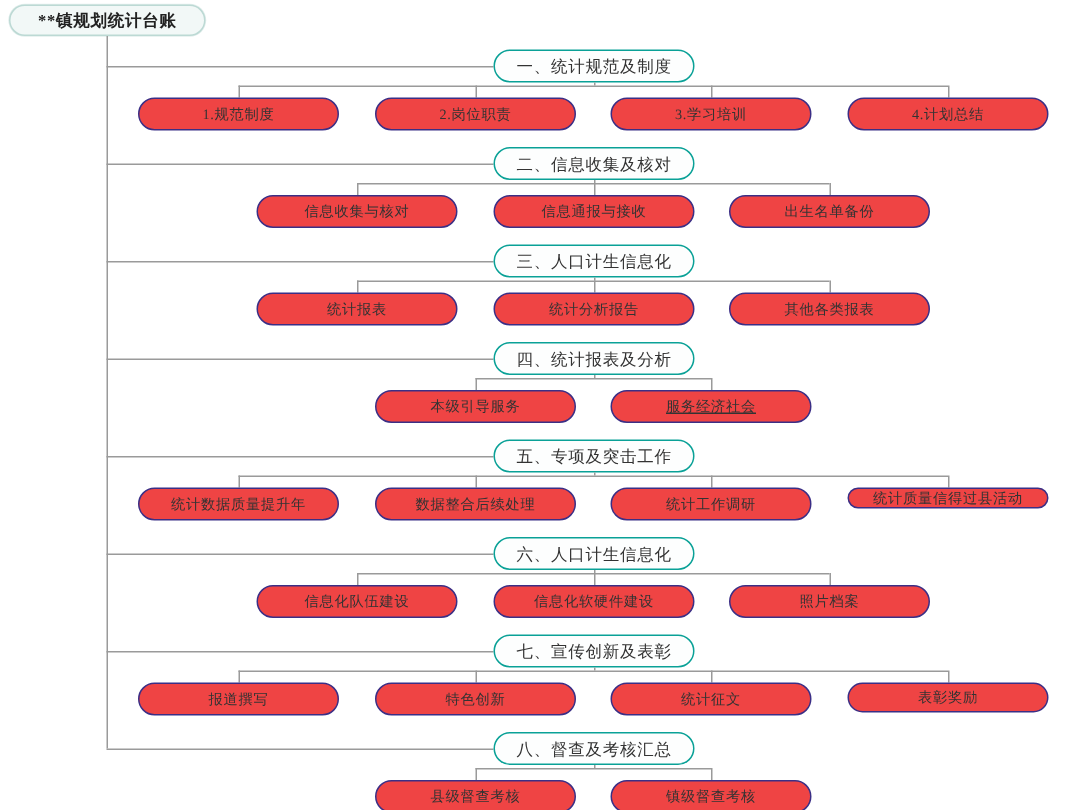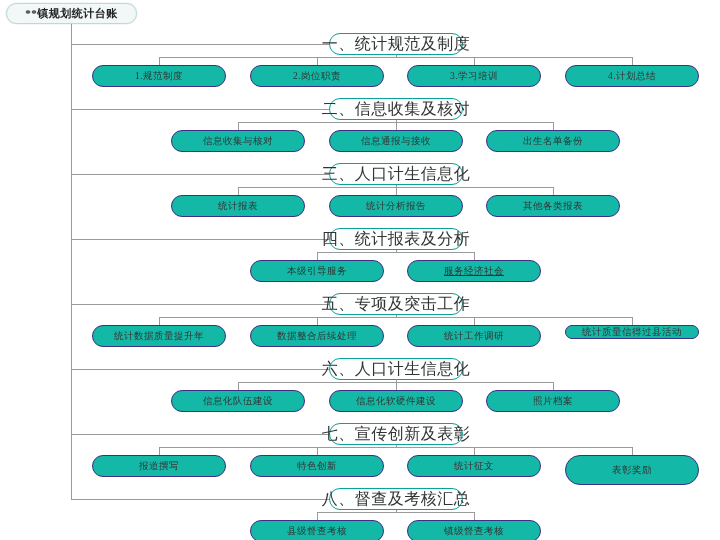--- a/index.html
+++ b/index.html
@@ -31,25 +31,25 @@
     background:#f2f8f7;
     color:#222222;
     font-size:11px;
     font-weight:bold;
     box-shadow:0 0 0 0.5px #e3efed;
   }
   .section{
     border:1.6px solid #0aa197;
     background:#fdfefe;
     color:#333333;
-    font-size:16px;
+    font-size:11px;
   }
   .leaf{
     border:1.6px solid #3b2f86;
-    background:#14b8a6;
+    background:#ef4444;
     color:#333333;
     font-size:9.5px;
   }
 </style>
 </head>
 <body>
 
 <div id="canvas">
 
   <div class="node root" style="left:6px;top:3px;width:131px;height:21px;">
@@ -181,21 +181,21 @@
       </div>
       <div class="line vline" style="left: 317px; top: 447px; width: 1px; height: 8px;"></div>
       <div class="node leaf" style="left: 250px; top: 455px; width: 134px; height: 22px;">
         <span>特色创新</span>
       </div>
       <div class="line vline" style="left: 474px; top: 447px; width: 1px; height: 8px;"></div>
       <div class="node leaf" style="left: 407px; top: 455px; width: 134px; height: 22px;">
         <span>统计征文</span>
       </div>
       <div class="line vline" style="left: 632px; top: 447px; width: 1px; height: 8px;"></div>
-      <div class="node leaf" style="left: 565px; top: 455px; width: 134px; height: 30px;">
+      <div class="node leaf" style="left: 565px; top: 455px; width: 134px; height: 20px;">
         <span>表彰奖励</span>
       </div>
       <div class="line hline" style="left: 71px; top: 499px; width: 258px; height: 1px;"></div>
       <div class="node section" style="left: 329px; top: 488px; width: 134px; height: 22px;">
         <span>八、督查及考核汇总</span>
       </div>
       <div class="line vline" style="left: 396px; top: 510px; width: 1px; height: 2px;"></div>
       <div class="line hline" style="left: 317px; top: 512px; width: 157px; height: 1px;"></div>
       <div class="line vline" style="left: 317px; top: 512px; width: 1px; height: 8px;"></div>
       <div class="node leaf" style="left: 250px; top: 520px; width: 134px; height: 22px;">

